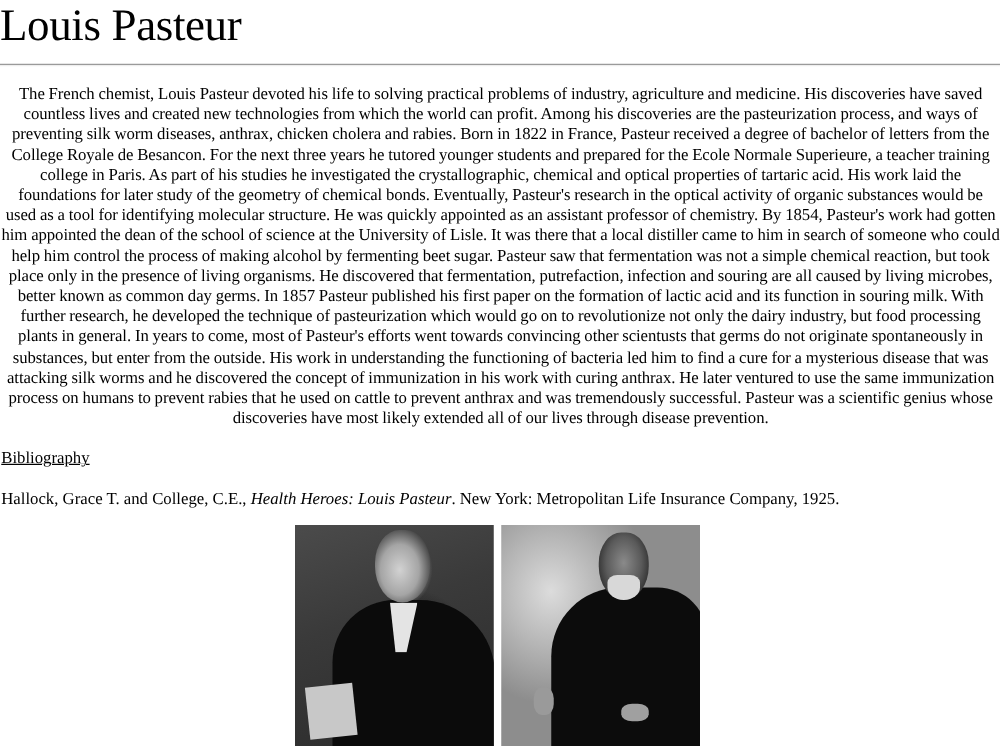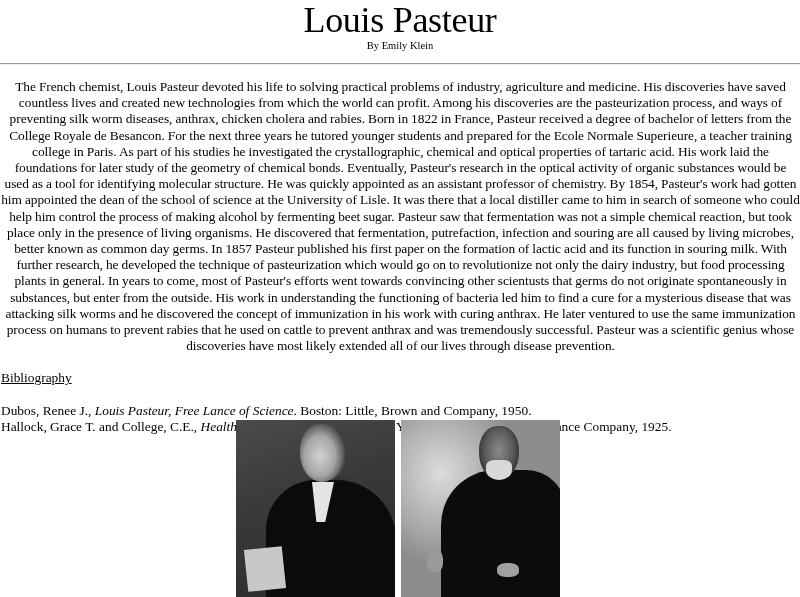--- a/index.html
+++ b/index.html
@@ -10,21 +10,21 @@
       height: 597px;
       overflow: hidden;
     }
     body {
       font-family: "Liberation Serif", "DejaVu Serif", serif;
       color: #000000;
       font-size: 13.4px;
       line-height: 16.2px;
     }
     .header {
-      text-align: center;
+      text-align: left;
       padding-top: 0px;
     }
     .title {
       font-size: 36px;
       line-height: 40px;
       margin: 0;
       padding-top: 0px;
       font-weight: normal;
       letter-spacing: -0.3px;
     }
@@ -163,31 +163,29 @@
       height: 14px;
       background: #a0a0a0;
       border-radius: 40%;
     }
   </style>
 </head>
 <body>
 
 <div class="header">
   <h1 class="title">Louis Pasteur</h1>
-  <div class="byline">By Emily Klein</div>
 </div>
 
 <hr class="rule">
 
 <p class="body-text">The French chemist, Louis Pasteur devoted his life to solving practical problems of industry, agriculture and medicine. His discoveries have saved countless lives and created new technologies from which the world can profit. Among his discoveries are the pasteurization process, and ways of preventing silk worm diseases, anthrax, chicken cholera and rabies. Born in 1822 in France, Pasteur received a degree of bachelor of letters from the College Royale de Besancon. For the next three years he tutored younger students and prepared for the Ecole Normale Superieure, a teacher training college in Paris. As part of his studies he investigated the crystallographic, chemical and optical properties of tartaric acid. His work laid the foundations for later study of the geometry of chemical bonds. Eventually, Pasteur's research in the optical activity of organic substances would be used as a tool for identifying molecular structure. He was quickly appointed as an assistant professor of chemistry. By 1854, Pasteur's work had gotten him appointed the dean of the school of science at the University of Lisle. It was there that a local distiller came to him in search of someone who could help him control the process of making alcohol by fermenting beet sugar. Pasteur saw that fermentation was not a simple chemical reaction, but took place only in the presence of living organisms. He discovered that fermentation, putrefaction, infection and souring are all caused by living microbes, better known as common day germs. In 1857 Pasteur published his first paper on the formation of lactic acid and its function in souring milk. With further research, he developed the technique of pasteurization which would go on to revolutionize not only the dairy industry, but food processing plants in general. In years to come, most of Pasteur's efforts went towards convincing other scientusts that germs do not originate spontaneously in substances, but enter from the outside. His work in understanding the functioning of bacteria led him to find a cure for a mysterious disease that was attacking silk worms and he discovered the concept of immunization in his work with curing anthrax. He later ventured to use the same immunization process on humans to prevent rabies that he used on cattle to prevent anthrax and was tremendously successful. Pasteur was a scientific genius whose discoveries have most likely extended all of our lives through disease prevention.</p>
 
 <div class="bib-heading">Bibliography</div>
 
 <div class="bib-list">
-  <p class="bib-entry"><span>Dubos, Renee J., </span><i>Louis Pasteur, Free Lance of Science</i><span>. Boston: Little, Brown and Company, 1950.</span></p>
   <p class="bib-entry"><span>Hallock, Grace T. and College, C.E., </span><i>Health Heroes: Louis Pasteur</i><span>. New York: Metropolitan Life Insurance Company, 1925.</span></p>
 </div>
 
 <div class="photos">
   <div class="photo photo-left" title="Portrait of young Louis Pasteur seated, holding papers">
     <div class="figure-body"></div>
     <div class="figure-shirt"></div>
     <div class="figure-head"></div>
     <div class="figure-paper"></div>
   </div>

